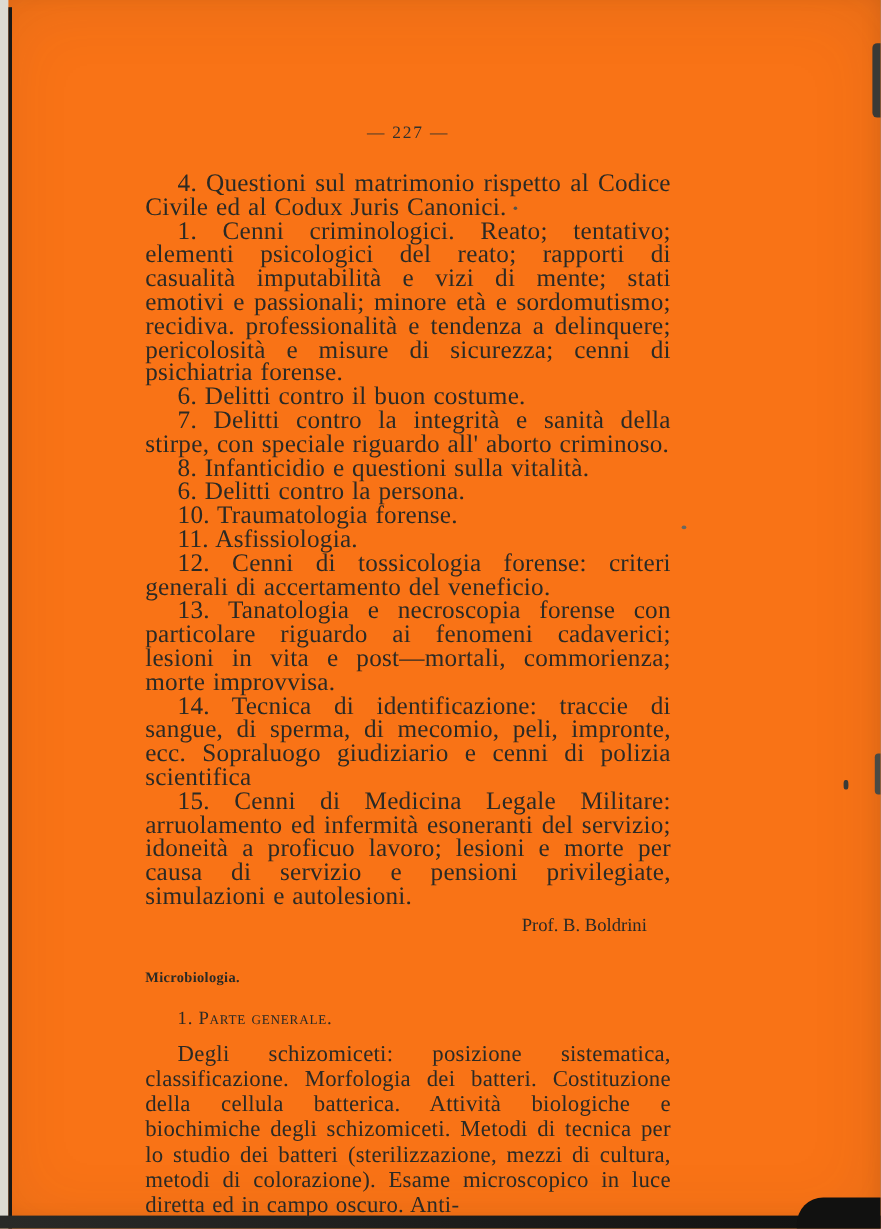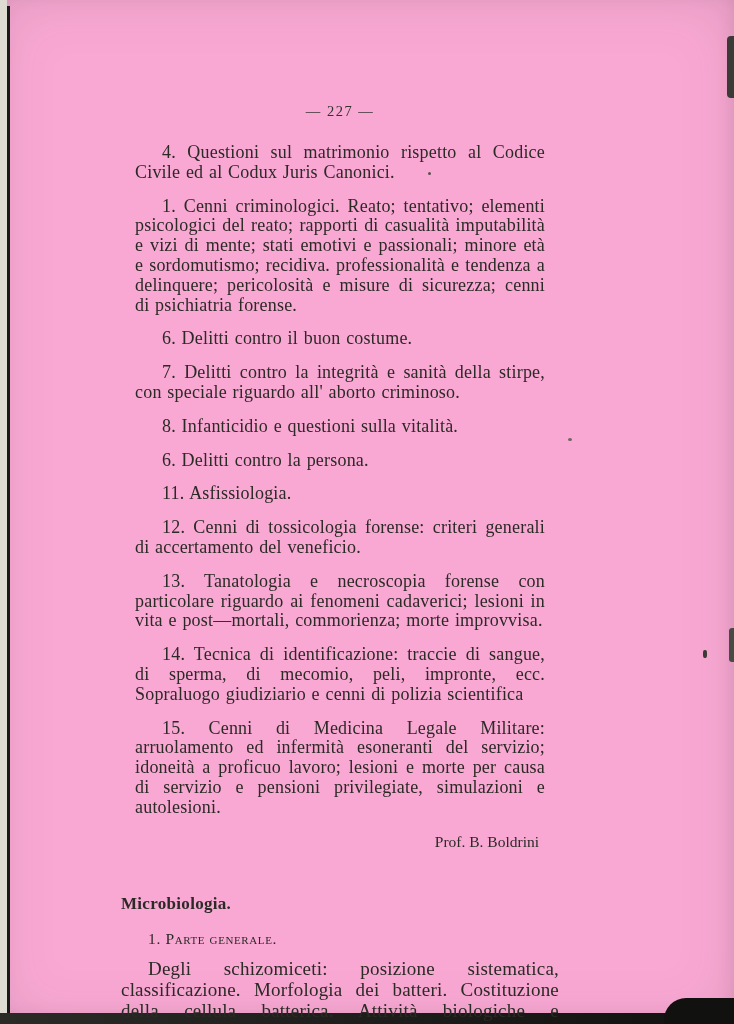--- a/index.html
+++ b/index.html
@@ -5,21 +5,21 @@
   html, body {
     margin: 0;
     padding: 0;
     background: #9a9791;
   }
   .scan {
     position: relative;
     width: 734px;
     height: 1024px;
     margin: 0 auto;
-    background: #f9a8d4;
+    background: #f97316;
     overflow: hidden;
     font-family: "Liberation Serif", "DejaVu Serif", serif;
     color: #2b2a25;
     box-shadow: inset 0 0 60px rgba(60,55,40,0.12), inset 0 -6px 18px rgba(0,0,0,0.10);
   }
   
   .edge-left-light {
     position: absolute; left: 0; top: 0; width: 7px; height: 100%;
     background: #dddbd2;
   }
@@ -58,38 +58,38 @@
     width: 438px;
   }
   .page-number {
     text-align: center;
     font-size: 14.5px;
     letter-spacing: 1.5px;
     margin: 0 0 23px 0;
     color: #33322d;
   }
   p.toc-item {
-    margin: 14px;
+    margin: 0;
     text-indent: 27px;
     text-align: justify;
-    font-size: 18px;
+    font-size: 21px;
     line-height: 19.8px;
     letter-spacing: 0.2px;
     word-spacing: 1px;
   }
   .signature {
     margin: 5px 20px 0 0;
     text-align: right;
     font-size: 15.5px;
     line-height: 20px;
   }
   .section-heading {
-    margin: 42px 0 0 0;
+    margin: 22px 0 0 0;
     font-weight: bold;
-    font-size: 17px;
+    font-size: 12px;
     line-height: 20px;
     letter-spacing: 0.3px;
   }
   .section-subheading {
     margin: 15px 0 0 0;
     text-indent: 27px;
     font-variant: small-caps;
     font-size: 15.6px;
     line-height: 20px;
     letter-spacing: 0.6px;
@@ -122,20 +122,21 @@
   <div class="text-block">
 
     <div class="page-number">— 227 —</div>
 
     <p class="toc-item">4. Questioni sul matrimonio rispetto al Codice Civile ed al Codux Juris Canonici.</p>
     <p class="toc-item">1. Cenni criminologici. Reato; tentativo; elementi psicologici del reato; rapporti di casualità imputabilità e vizi di mente; stati emotivi e passionali; minore età e sordomutismo; recidiva. professionalità e tendenza a delinquere; pericolosità e misure di sicurezza; cenni di psichiatria forense.</p>
     <p class="toc-item">6. Delitti contro il buon costume.</p>
     <p class="toc-item">7. Delitti contro la integrità e sanità della stirpe, con speciale riguardo all' aborto criminoso.</p>
     <p class="toc-item">8. Infanticidio e questioni sulla vitalità.</p>
     <p class="toc-item">6. Delitti contro la persona.</p>
+    <p class="toc-item">10. Traumatologia forense.</p>
     <p class="toc-item">11. Asfissiologia.</p>
     <p class="toc-item">12. Cenni di tossicologia forense: criteri generali di accertamento del veneficio.</p>
     <p class="toc-item">13. Tanatologia e necroscopia forense con particolare riguardo ai fenomeni cadaverici; lesioni in vita e post—mortali, commorienza; morte improvvisa.</p>
     <p class="toc-item">14. Tecnica di identificazione: traccie di sangue, di sperma, di mecomio, peli, impronte, ecc. Sopraluogo giudiziario e cenni di polizia scientifica</p>
     <p class="toc-item">15. Cenni di Medicina Legale Militare: arruolamento ed infermità esoneranti del servizio; idoneità a proficuo lavoro; lesioni e morte per causa di servizio e pensioni privilegiate, simulazioni e autolesioni.</p>
 
     <div class="signature">Prof. B. Boldrini</div>
 
     <div class="section-heading">Microbiologia.</div>
 

